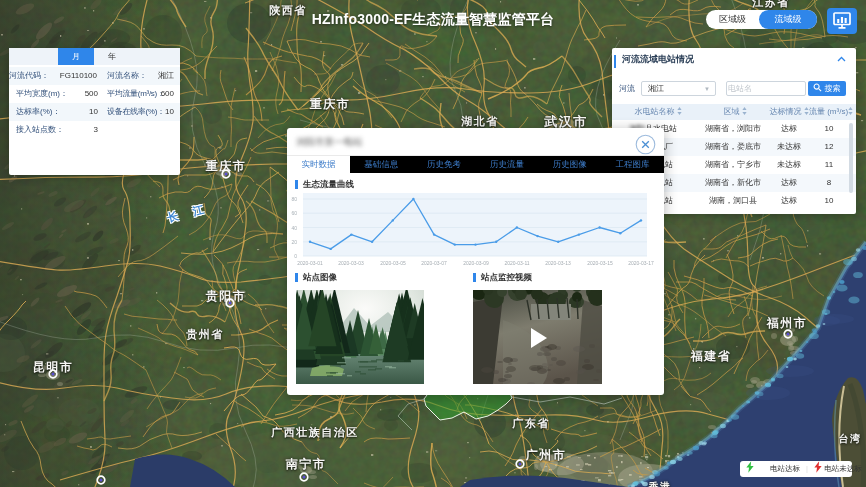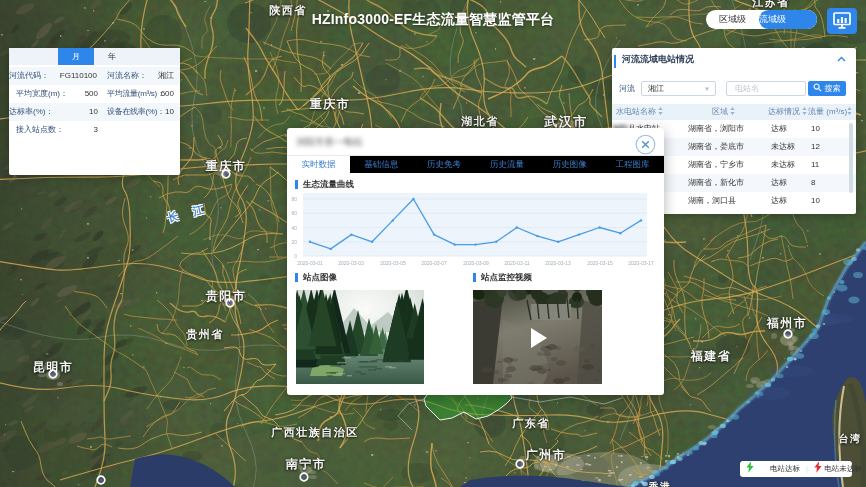--- a/index.html
+++ b/index.html
@@ -9,21 +9,21 @@
 .panel{position:absolute;background:#fff;border-radius:2px;box-shadow:0 2px 8px rgba(0,0,0,.25);font-size:8px;color:#333}
 .phead{position:relative;color:#2b3f57;font-weight:bold;font-size:9px;padding-left:10px}
 .phead:before{content:"";position:absolute;left:1.5px;top:7px;width:2.5px;height:13px;background:#2f86ea}
 .lrow{position:relative;height:18px;line-height:18px}
 .lrow.alt{background:#f2f7fb}
 .fl{color:#33517b}
 .v{position:absolute;text-align:right;color:#333}
 .modal{position:absolute;left:287px;top:128px;width:377px;height:267px;background:#fff;border-radius:3px;box-shadow:0 3px 14px rgba(0,0,0,.3)}
 .sect{position:relative;padding-left:8px;color:#333;font-weight:bold;font-size:8.5px;height:11px;line-height:11px}
 .sect:before{content:"";position:absolute;left:0;top:1px;width:2.5px;height:9px;background:#2f86ea}
-.cell{position:absolute;text-align:left;white-space:nowrap}
+.cell{position:absolute;text-align:center;white-space:nowrap}
 </style></head>
 <body>
 <div id="stage">
 <svg width="866" height="487" style="position:absolute;left:0;top:0">
 <defs>
 <filter id="fine" x="0" y="0" width="100%" height="100%" color-interpolation-filters="sRGB">
 <feTurbulence type="fractalNoise" baseFrequency="0.14" numOctaves="2" seed="11"></feTurbulence>
 <feColorMatrix type="matrix" values="0.16 0 0 0 0.18  0 0.20 0 0 0.25  0 0 0.10 0 0.15  0 0 0 0 1"></feColorMatrix>
 </filter>
 <filter id="coarse" x="0" y="0" width="100%" height="100%" color-interpolation-filters="sRGB">
@@ -1235,52 +1235,52 @@
       <circle cx="5" cy="5" r="1.5" fill="#5a4fd0"></circle>
     </svg>
     <svg width="10" height="10" viewBox="0 0 10 10" style="position:absolute;left:96px;top:475px">
       <circle cx="5" cy="5" r="3.8" fill="none" stroke="#fff" stroke-width="1.7"></circle>
       <circle cx="5" cy="5" r="1.5" fill="#5a4fd0"></circle>
     </svg>
 <div style="position:absolute;left:0;top:0;width:866px;text-align:center;color:#fff;font-size:14px;font-weight:bold;letter-spacing:0.2px;line-height:38px;text-shadow:0 1px 3px rgba(0,0,0,.5)">HZInfo3000-EF生态流量智慧监管平台</div>
 
 <div style="position:absolute;left:706px;top:10px;width:111px;height:19px;background:#fff;border-radius:10px;font-size:9px;line-height:19px">
 <span style="position:absolute;left:0;width:53px;text-align:center;color:#333">区域级</span>
-<span style="position:absolute;left:53px;width:58px;height:19px;background:#2f86ea;border-radius:10px;text-align:left;color:#fff">流域级</span>
+<span style="position:absolute;left:53px;width:58px;height:19px;background:#2f86ea;border-radius:10px;text-align:center;color:#fff">流域级</span>
 </div>
 <div style="position:absolute;left:827px;top:8px;width:30px;height:26px;background:#2f86ea;border-radius:4px">
 <svg width="18" height="17" viewBox="0 0 18 17" style="position:absolute;left:6px;top:4px">
 <rect x="1" y="1" width="16" height="11.5" rx="1" fill="none" stroke="#fff" stroke-width="1.7"></rect>
 <rect x="4.2" y="7" width="2.1" height="4" fill="#fff"></rect>
         <rect x="7.9" y="5" width="2.1" height="6" fill="#fff"></rect>
         <rect x="11.6" y="6" width="2.1" height="5" fill="#fff"></rect>
 <path d="M9 13 V15 M5.5 15.8 H12.5" stroke="#fff" stroke-width="1.7"></path>
 </svg>
 </div>
 
 <div class="panel" style="left:9px;top:48px;width:171px;height:127px">
 <div style="display:flex;background:#eef3f9;height:17px;line-height:17px;text-align:center">
 <div style="margin-left:49px;width:36px;background:#2f86ea;color:#fff">月</div>
 <div style="width:36px;color:#333">年</div>
 </div>
 <div style="margin-top:2px">
 <div class="lrow alt"><span class="fl" style="">河流代码：</span><span class="v" style="left:48px;width:40px">FG110100</span><span class="fl" style="position:absolute;left:98px">河流名称：</span><span class="v" style="right:6px;width:30px">湘江</span></div>
 <div class="lrow"><span class="fl" style="margin-left:7px">平均宽度(m)：</span><span class="v" style="left:60px;width:29px">500</span><span class="fl" style="position:absolute;left:98px;letter-spacing:-0.3px">平均流量(m³/s)：</span><span class="v" style="right:6px;width:22px">600</span></div>
-<div class="lrow alt"><span class="fl" style="">达标率(%)：</span><span class="v" style="left:60px;width:29px">10</span><span class="fl" style="position:absolute;left:98px;letter-spacing:-0.3px">设备在线率(%)：</span><span class="v" style="right:6px;width:18px">10</span></div>
+<div class="lrow alt"><span class="fl" style="margin-left:7px">达标率(%)：</span><span class="v" style="left:60px;width:29px">10</span><span class="fl" style="position:absolute;left:98px;letter-spacing:-0.3px">设备在线率(%)：</span><span class="v" style="right:6px;width:18px">10</span></div>
 <div class="lrow"><span class="fl" style="margin-left:7px">接入站点数：</span><span class="v" style="left:60px;width:29px">3</span></div>
 </div>
 </div>
 
 <div class="panel" style="left:612px;top:48px;width:244px;height:166px">
 <div class="phead" style="height:22px;line-height:22px">河流流域电站情况<svg width="9" height="6" viewBox="0 0 9 6" style="position:absolute;right:10px;top:8px">
           <path d="M1 5 L4.5 1.5 L8 5" fill="none" stroke="#2f86ea" stroke-width="1.3"></path>
         </svg></div>
 <div style="position:absolute;left:7px;top:33px;height:15px;line-height:15px;color:#33517b">河流</div>
 <div style="position:absolute;left:29px;top:33px;width:75px;height:15px;border:1px solid #cdd5dd;border-radius:2px;line-height:13px;padding-left:6px;color:#333">湘江<span style="position:absolute;right:5px;top:1px;color:#b0b8c0;font-size:6px">▼</span></div>
-<div style="position:absolute;left:114px;top:33px;width:80px;height:15px;border:1px solid #cdd5dd;border-radius:2px;line-height:13px;padding-left:8px;color:#c0c6cc">电站名</div>
+<div style="position:absolute;left:114px;top:33px;width:80px;height:15px;border:1px solid #cdd5dd;border-radius:2px;line-height:13px;padding-left:1px;color:#c0c6cc">电站名</div>
 <div style="position:absolute;left:196px;top:33px;width:38px;height:15px;background:#2f86ea;border-radius:2px;line-height:15px;text-align:center;color:#fff"><svg width="9" height="9" viewBox="0 0 10 10" style="vertical-align:-1px">
           <circle cx="4" cy="4" r="2.8" fill="none" stroke="#fff" stroke-width="1.2"></circle>
           <path d="M6.2 6.2 L9 9" stroke="#fff" stroke-width="1.3"></path>
         </svg> 搜索</div>
 <div style="position:absolute;left:0;top:56px;width:244px;height:16px;background:#e9f1f9;color:#6787b0;line-height:16px;font-size:8px">
 <span class="cell" style="left:4px;width:84px">水电站名称 <svg width="5" height="8" viewBox="0 0 5 8" style="vertical-align:-1px">
             <path d="M2.5 0 L4.6 3 H0.4 Z" fill="#9ab3cf"></path>
             <path d="M2.5 8 L0.4 5 H4.6 Z" fill="#9ab3cf"></path>
           </svg></span>
         <span class="cell" style="left:100px;width:46px">区域 <svg width="5" height="8" viewBox="0 0 5 8" style="vertical-align:-1px">

